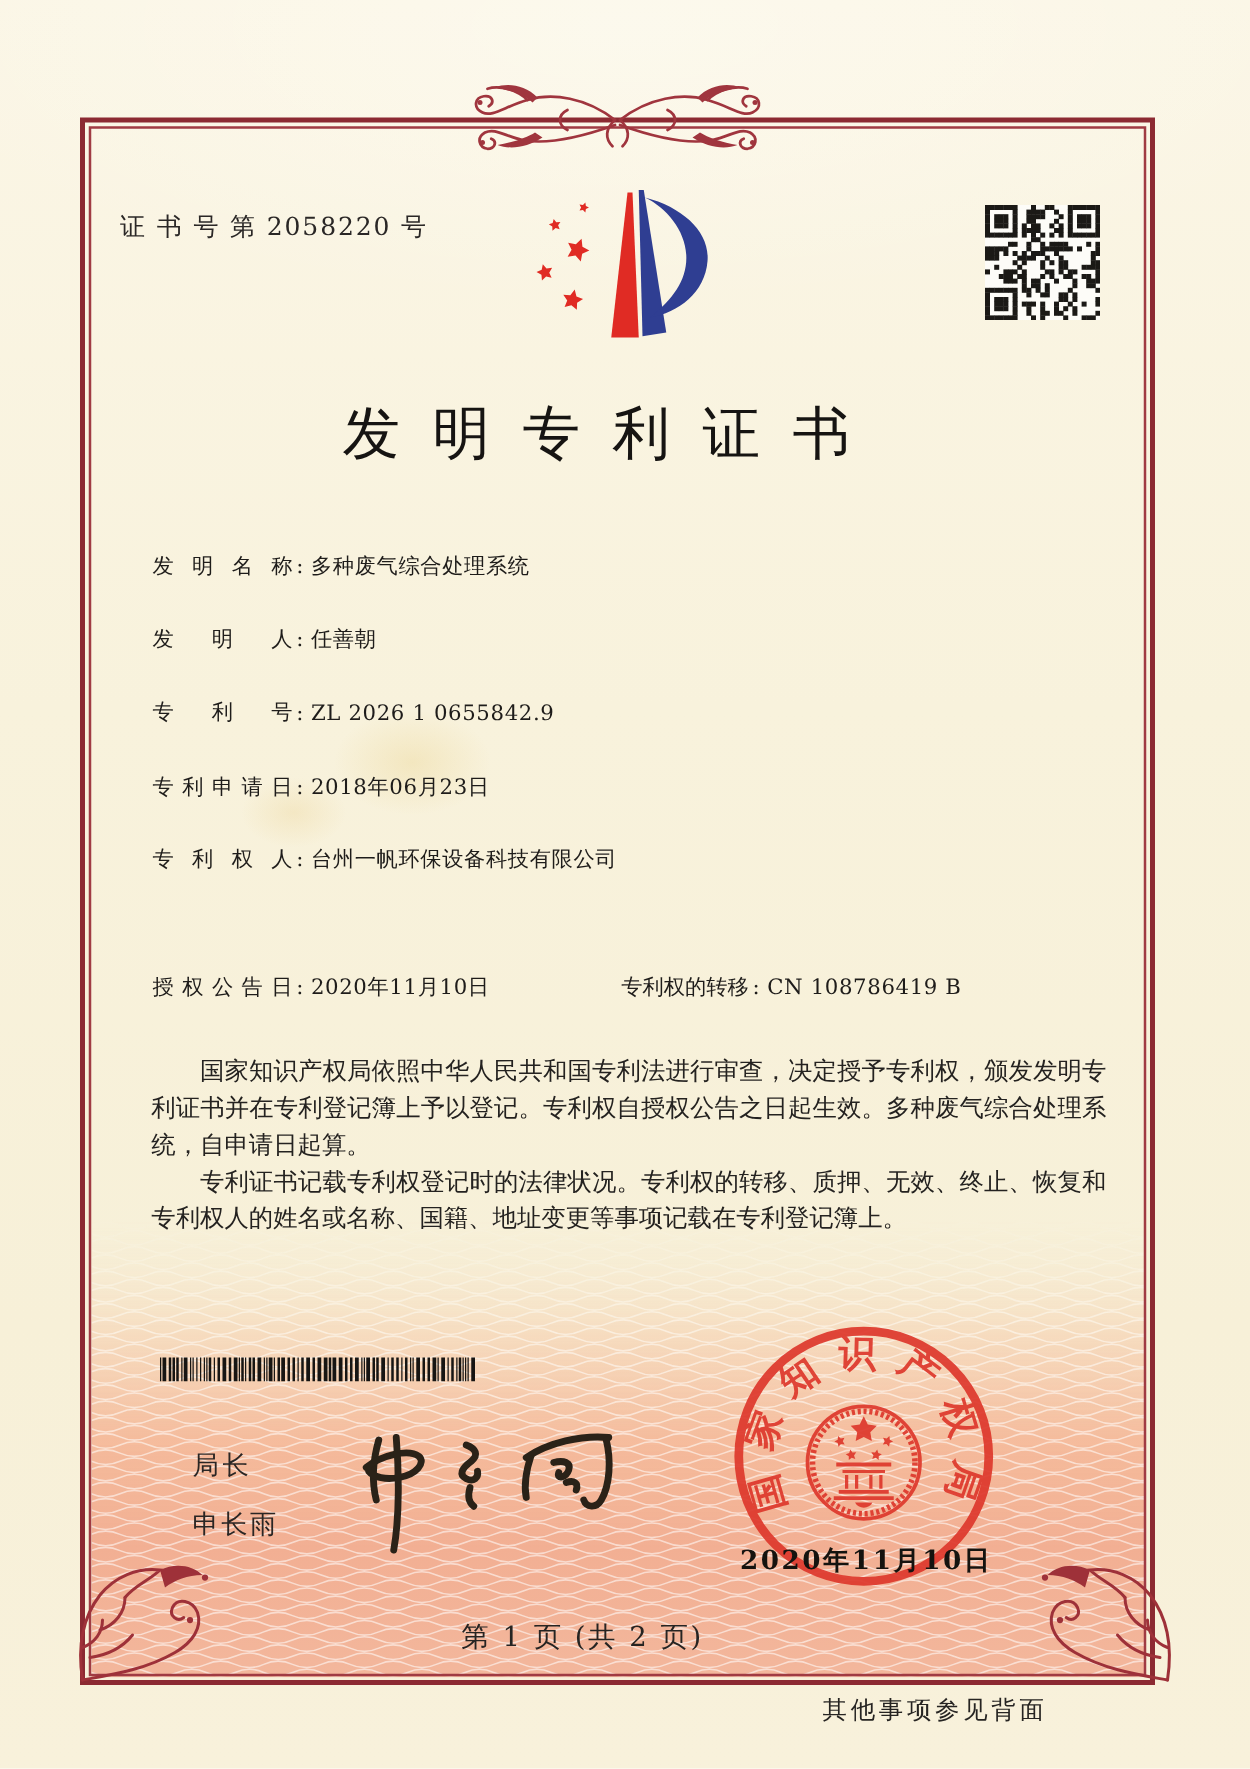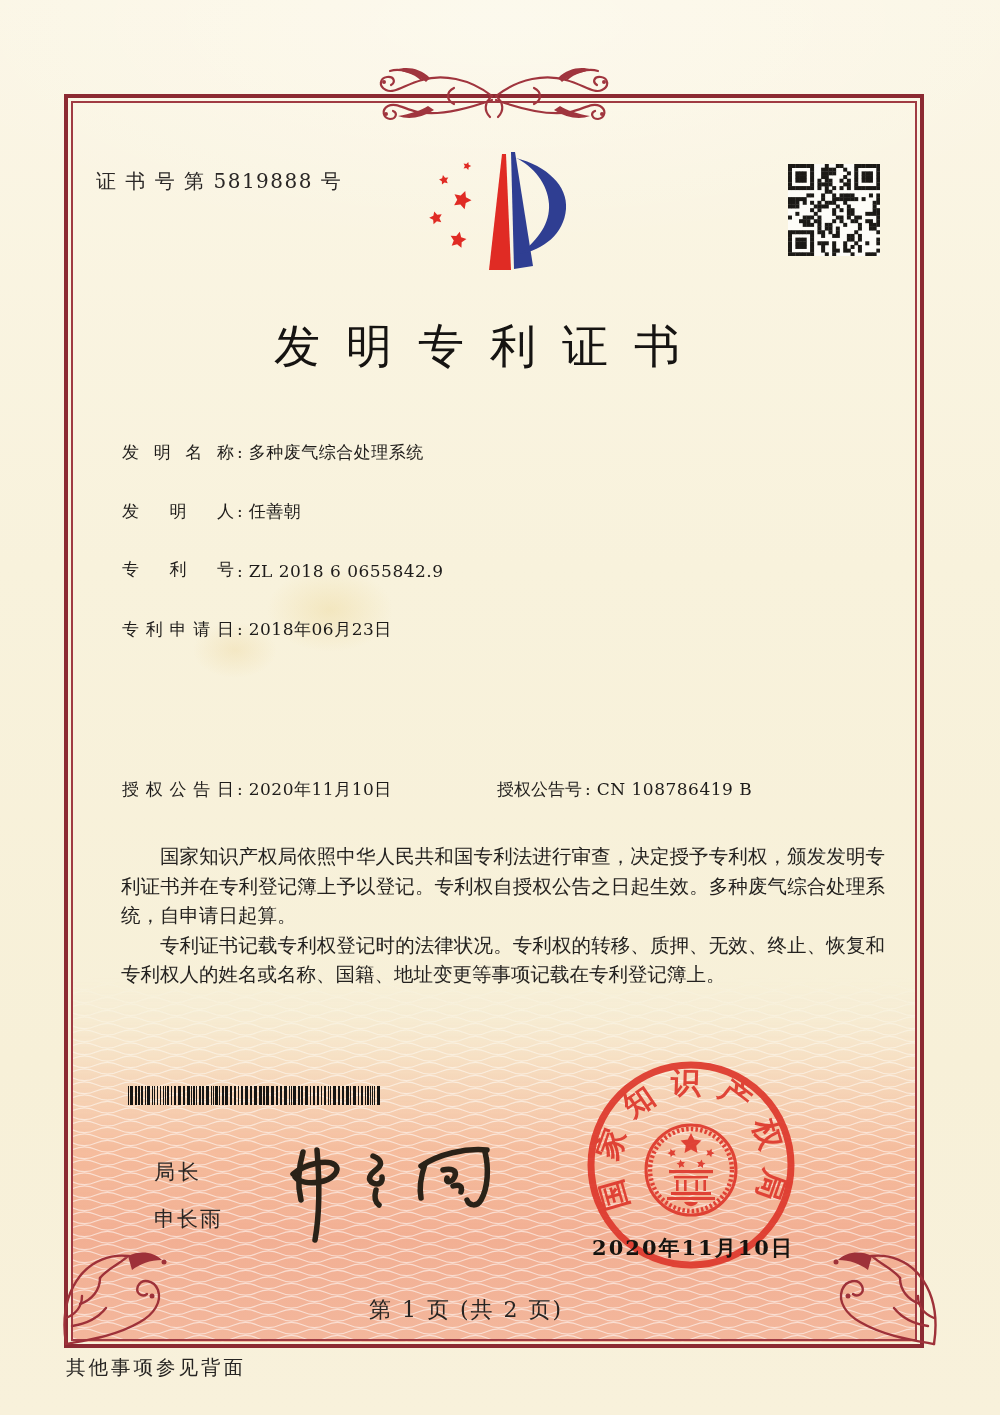--- a/index.html
+++ b/index.html
@@ -40,21 +40,21 @@
   .barcode{position:absolute;left:128px;top:1086px;width:256px;height:19px;z-index:4;display:flex;align-items:stretch;}
   .barcode i{display:block;background:#171513;height:100%;}
   .signoff{position:absolute;left:138px;top:1158px;z-index:4;font-family:"DejaVu Sans","Liberation Sans",sans-serif;
            font-size:21px;letter-spacing:3px;color:#2a2624;margin-left:16px;}
   .signoff .name{margin-top:19px;letter-spacing:2px;}
   .signature{position:absolute;left:275px;top:1122px;z-index:5;}
   .seal{position:absolute;left:584px;top:1058px;z-index:5;opacity:.92;}
   .seal-date{position:absolute;left:588px;top:1234px;width:210px;z-index:6;text-align:center;
              font-size:21px;font-weight:bold;letter-spacing:2px;color:#15130f;}
   .page-info{position:absolute;left:66px;top:1295px;width:800px;z-index:4;text-align:center;font-size:22px;letter-spacing:2px;color:#262422;}
-  .back-note{position:absolute;left:66px;top:1354px;width:772px;z-index:4;text-align:left;font-size:19.5px;letter-spacing:3px;color:#262422;}
+  .back-note{position:absolute;left:66px;top:1354px;width:772px;z-index:4;text-align:right;font-size:19.5px;letter-spacing:3px;color:#262422;}
 </style>
 </head>
 <body>
 
 <svg width="0" height="0" style="position:absolute" aria-hidden="true">
   <defs>
     <path id="star" d="M0,-10 2.94,-4.05 9.51,-3.09 4.76,1.55 5.88,8.09 0,5 -5.88,8.09 -4.76,1.55 -9.51,-3.09 -2.94,-4.05 Z"></path>
     <g id="flourishL" stroke="#A0353E" fill="none" stroke-width="2.2" stroke-linecap="round">
       <path d="M158 30 C135 12 108 8 88 14 C70 19 60 28 52 24 C44 20 46 12 53 11 C60 10 62 16 57 19"></path>
       <path d="M88 14 C80 6 66 2 56 5"></path>
@@ -149,21 +149,21 @@
     <use href="#flourishL"></use>
       <use href="#flourishL" transform="translate(320,0) scale(-1,1)"></use>
   </svg>
   <svg class="ornament" style="left:36px;top:1248px" width="150" height="100">
     <use href="#cornerScroll"></use>
   </svg>
   <svg class="ornament" style="left:814px;top:1248px" width="150" height="100">
     <use href="#cornerScroll" transform="translate(150,0) scale(-1,1)"></use>
   </svg>
 
-  <div class="cert-no">证 书 号 第 5819888 号</div>
+  <div class="cert-no">证 书 号 第 2058220 号</div>
 
   <svg class="logo" width="160" height="142" viewBox="0 0 160 142">
     <use href="#star" fill="#E02B24" transform="translate(52,20) scale(.42) rotate(18)"></use>
     <use href="#star" fill="#E02B24" transform="translate(29,34) scale(.5) rotate(-12)"></use>
     <use href="#star" fill="#E02B24" transform="translate(47,54) scale(.95) rotate(20)"></use>
     <use href="#star" fill="#E02B24" transform="translate(21,72) scale(.68) rotate(-15)"></use>
     <use href="#star" fill="#E02B24" transform="translate(43,94) scale(.85) rotate(12)"></use>
     <path d="M87 8 L91 8 L96 124 L74 124 Z" fill="#E02B24"></path>
     <path d="M96 6 L100 6 L118 120 L99 123 Z" fill="#2F3E92"></path>
     <path d="M101 12 C132 20 153 40 151 63 C149 88 128 104 105 108 C124 93 135 77 134 58 C133 38 118 20 101 12 Z" fill="#2F3E92"></path>
@@ -455,29 +455,32 @@
 
   <h1 class="title">发明专利证书</h1>
 
   <div class="row" style="top:441px">
     <span class="lab">发 明 名 称</span><span class="colon">:</span><span class="val">多种废气综合处理系统</span>
   </div>
   <div class="row" style="top:500px">
     <span class="lab">发 明 人</span><span class="colon">:</span><span class="val">任善朝</span>
   </div>
   <div class="row" style="top:558px">
-    <span class="lab">专 利 号</span><span class="colon">:</span><span class="val">ZL 2018 6 0655842.9</span>
+    <span class="lab">专 利 号</span><span class="colon">:</span><span class="val">ZL 2026 1 0655842.9</span>
   </div>
   <div class="row" style="top:618px">
     <span class="lab">专利申请日</span><span class="colon">:</span><span class="val">2018年06月23日</span>
+  </div>
+  <div class="row" style="top:676px">
+    <span class="lab">专 利 权 人</span><span class="colon">:</span><span class="val">台州一帆环保设备科技有限公司</span>
   </div>
   <div class="row" style="top:778px">
     <span class="lab">授权公告日</span><span class="colon">:</span><span class="val">2020年11月10日</span>
     <span class="pair2">
-      <span>授权公告号</span><span class="colon">:</span><span class="val">CN 108786419 B</span>
+      <span>专利权的转移</span><span class="colon">:</span><span class="val">CN 108786419 B</span>
     </span>
   </div>
 
   <div class="paras">
     <p>国家知识产权局依照中华人民共和国专利法进行审查，决定授予专利权，颁发发明专利证书并在专利登记簿上予以登记。专利权自授权公告之日起生效。多种废气综合处理系统，自申请日起算。</p>
     <p>专利证书记载专利权登记时的法律状况。专利权的转移、质押、无效、终止、恢复和专利权人的姓名或名称、国籍、地址变更等事项记载在专利登记簿上。</p>
   </div>
 
   <div class="barcode" id="barcode">
       <i style="width:1px;margin-right:1px"></i>

